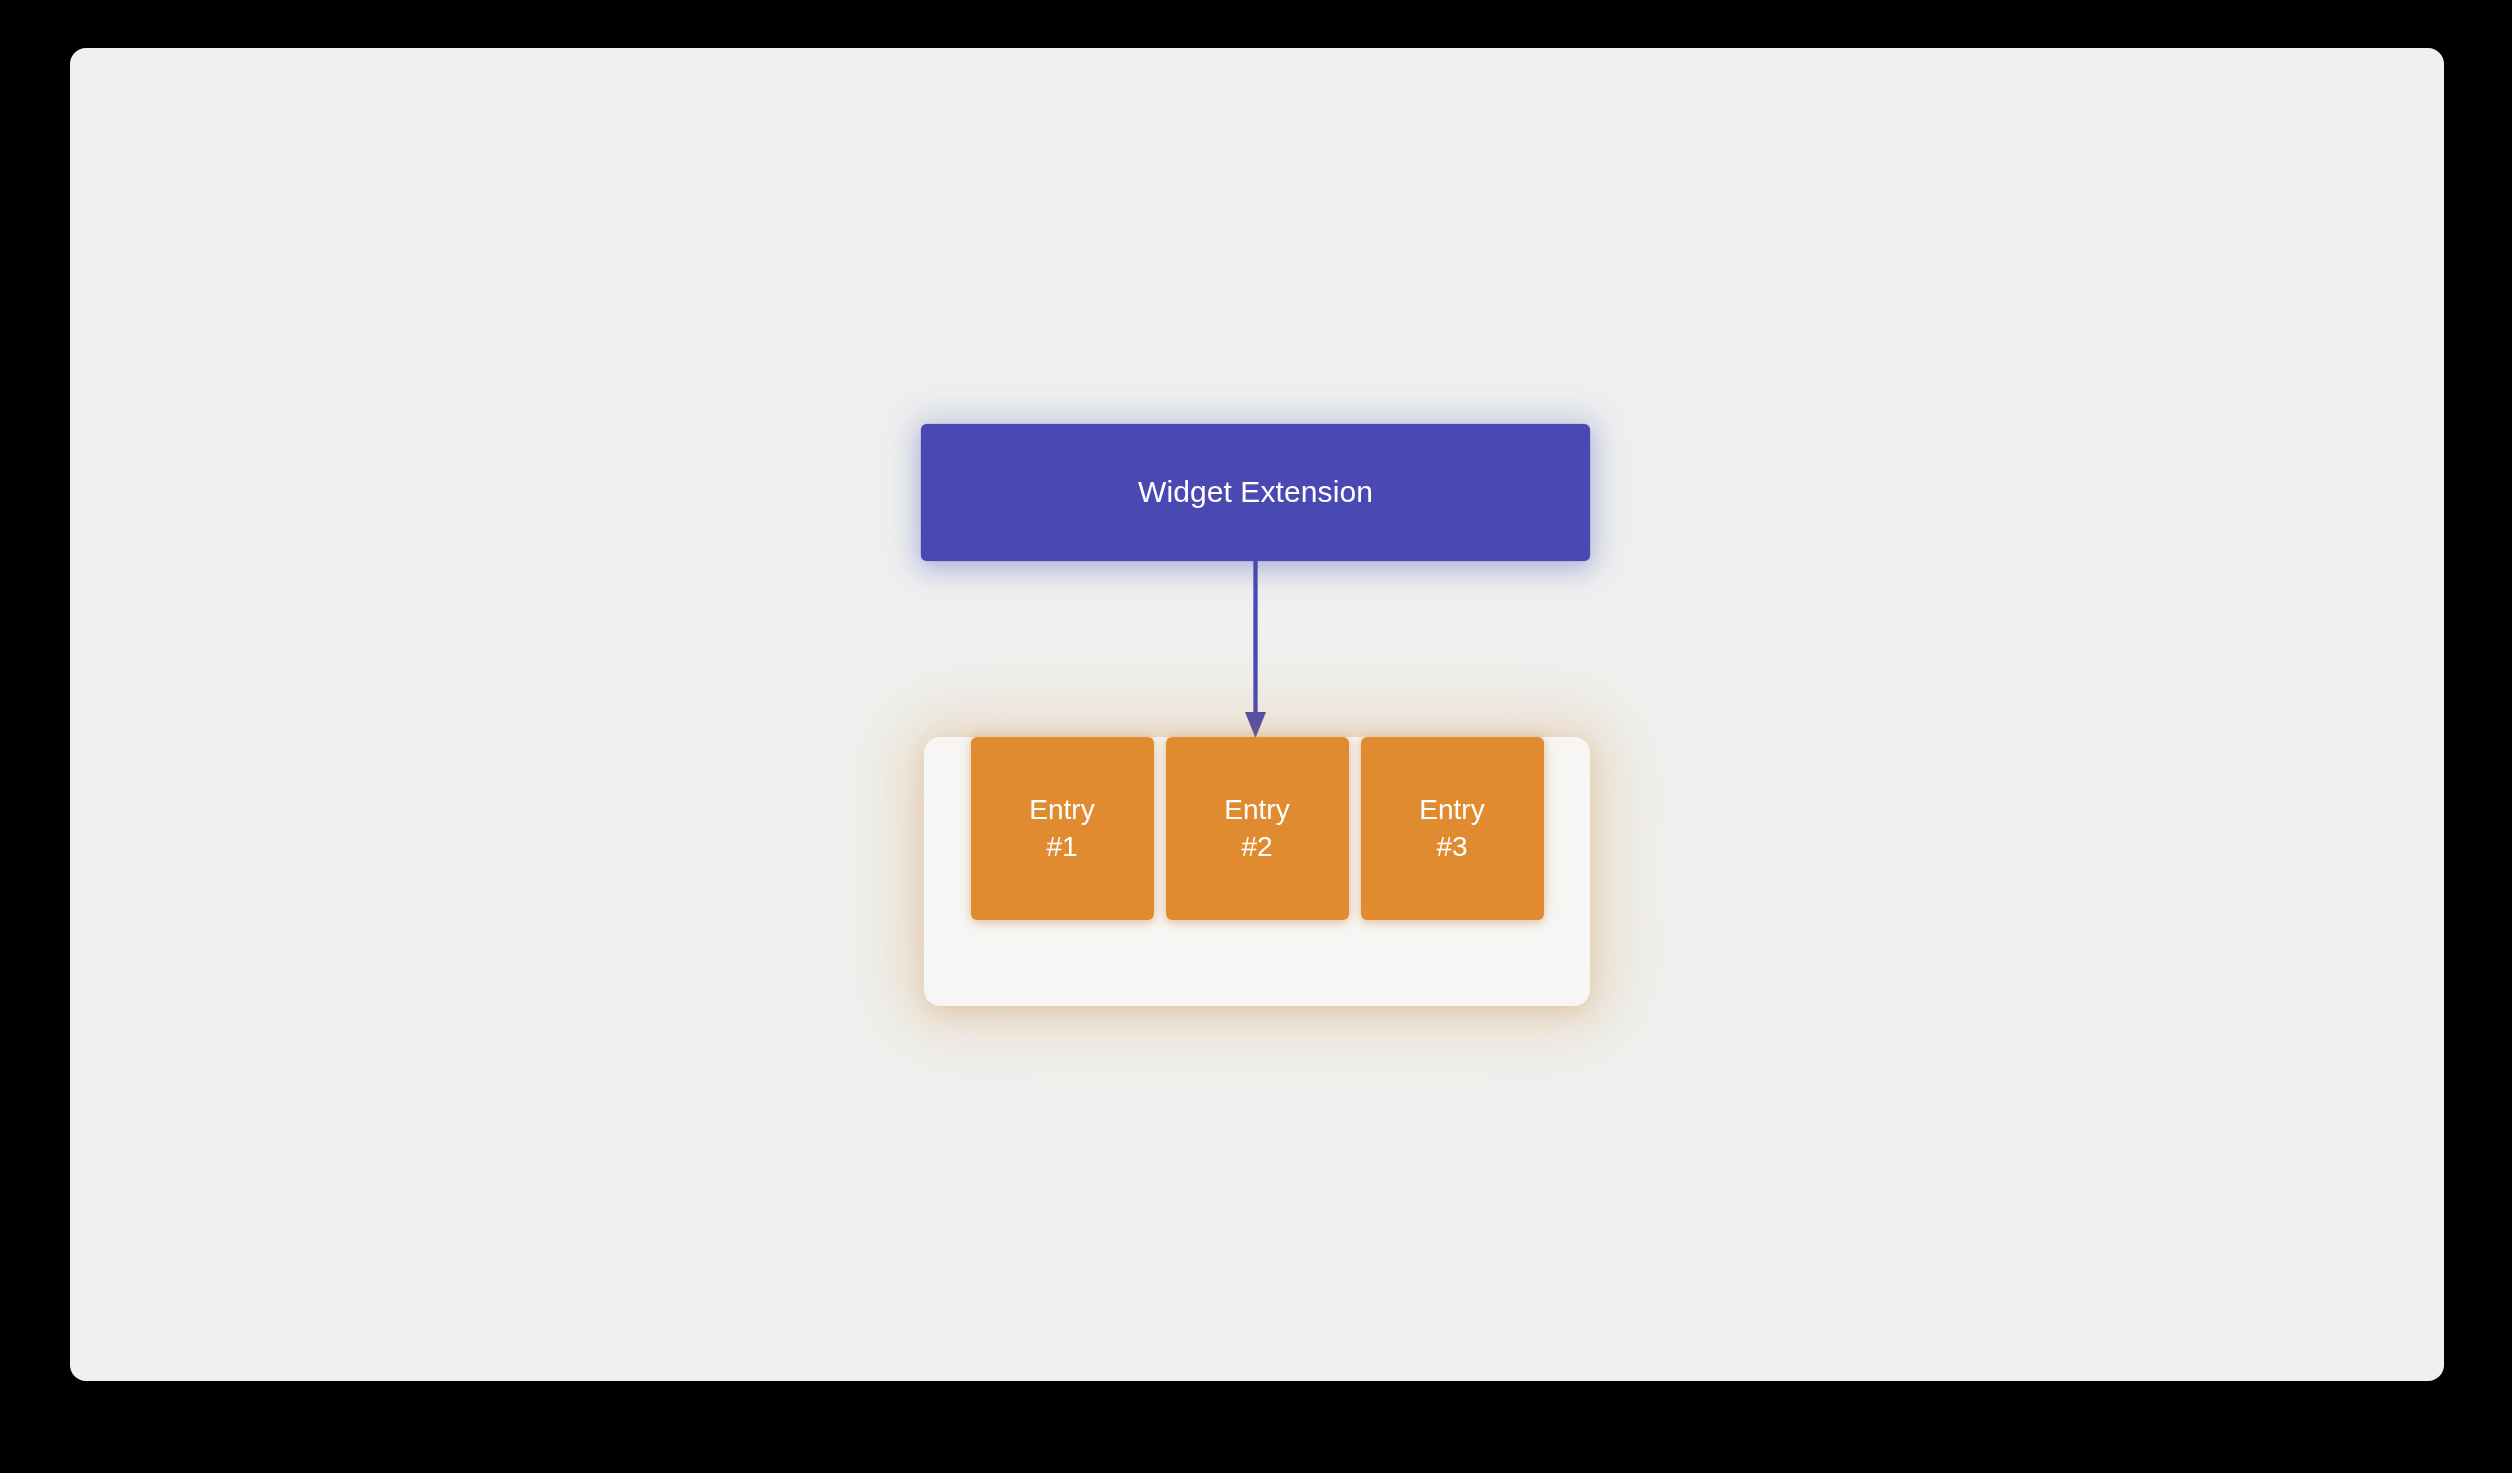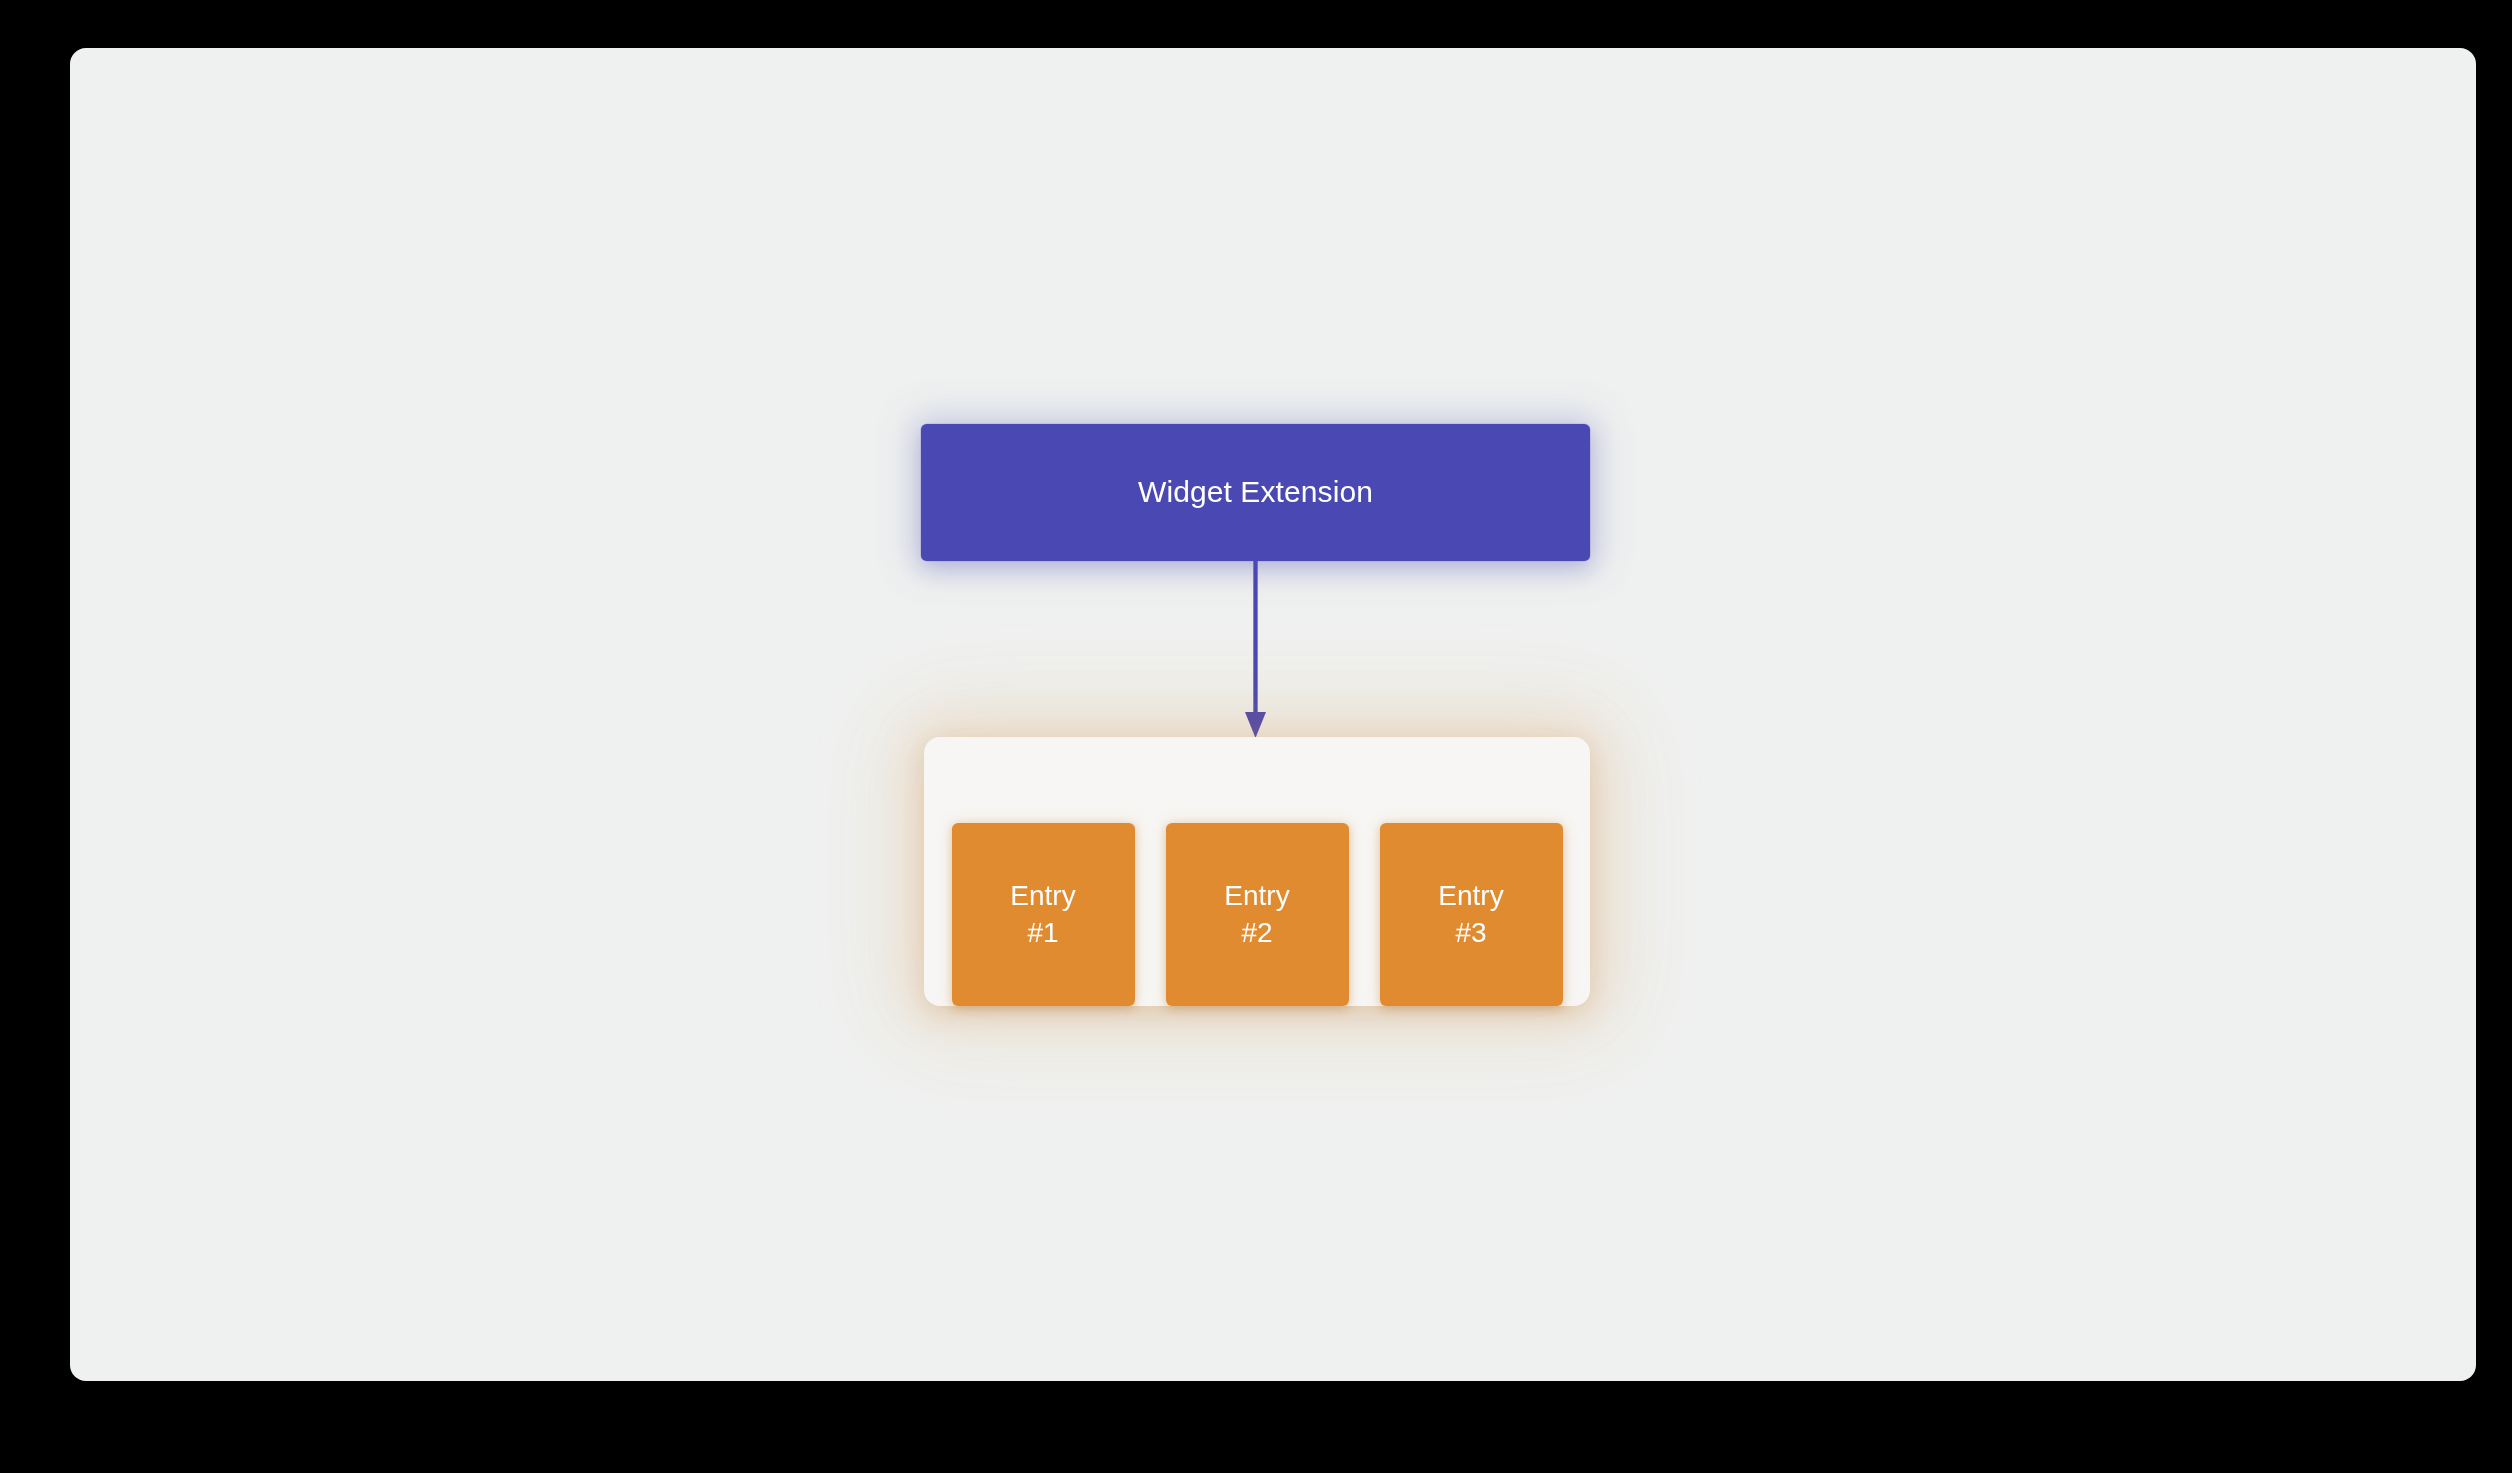--- a/index.html
+++ b/index.html
@@ -22,21 +22,20 @@
   
   #canvas {
     position: absolute;
     left: 70px;
     top: 48px;
     width: 2374px;
     height: 1333px;
     background: #eff1f0;
     border-radius: 16px;
     overflow: hidden;
-    padding-left: 32px;
   }
 
   
   #diagram {
     position: absolute;
     left: 0;
     top: 0;
     width: 2374px;
     height: 1333px;
   }
@@ -86,23 +85,23 @@
     top: 689px;
     width: 666px;
     height: 269px;
     background: #f7f6f4;
     border-radius: 16px;
     box-shadow:
       0 6.2px 25px rgba(186, 124, 48, 0.20),
       0 0 56px 16px rgba(224, 139, 48, 0.16),
       0 0 99px 37px rgba(224, 139, 48, 0.07);
     display: flex;
-    align-items: flex-end;
+    align-items: flex-start;
     justify-content: center;
-    gap: 31px;
+    gap: 12px;
     padding: 0 25px;
     box-sizing: border-box;
   }
 
   
   .entry-card {
     width: 183px;
     height: 183px;
     background: #e08b30;
     border-radius: 6.2px;

